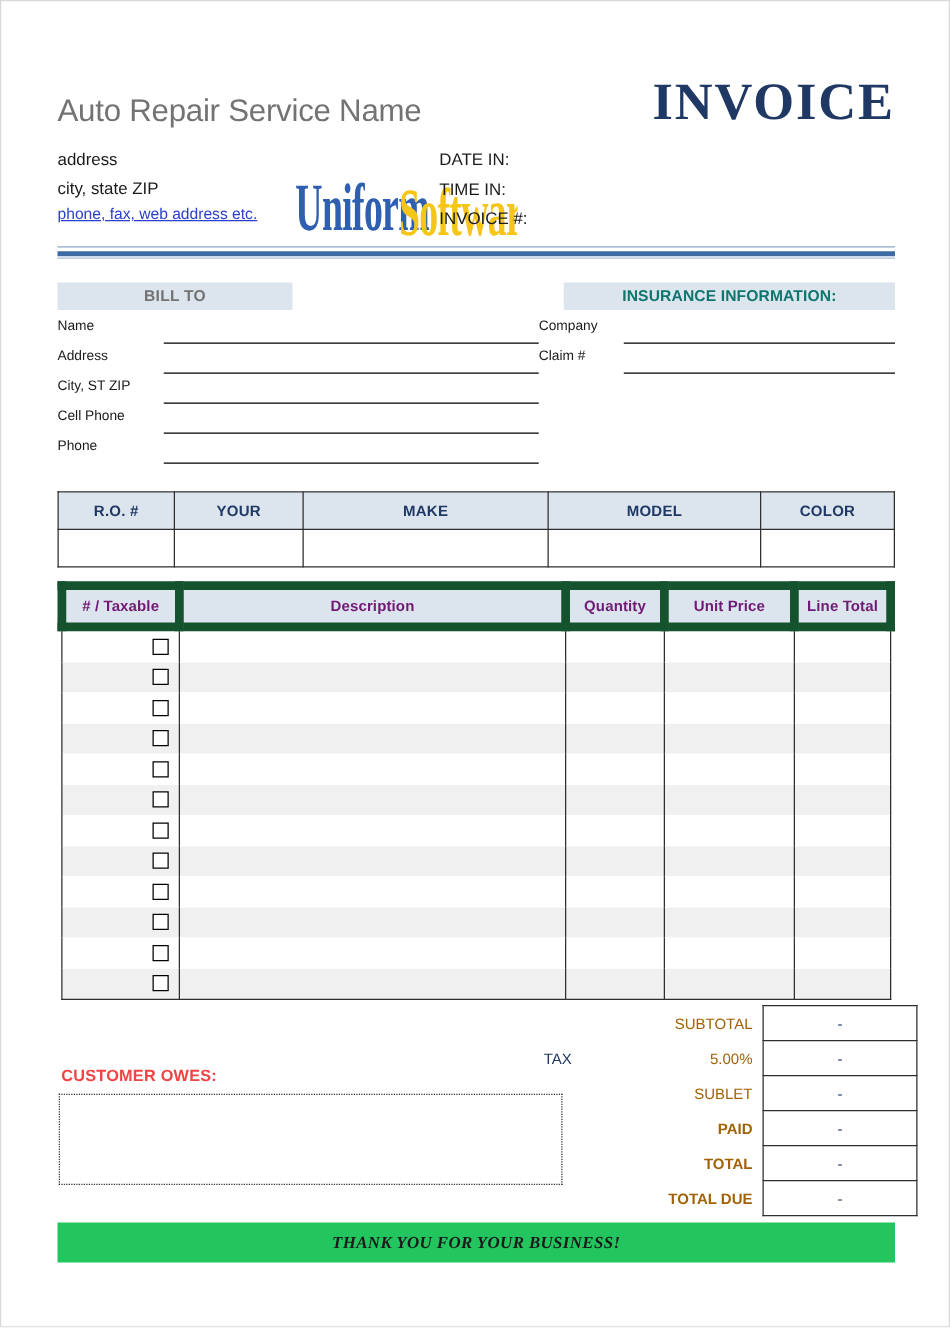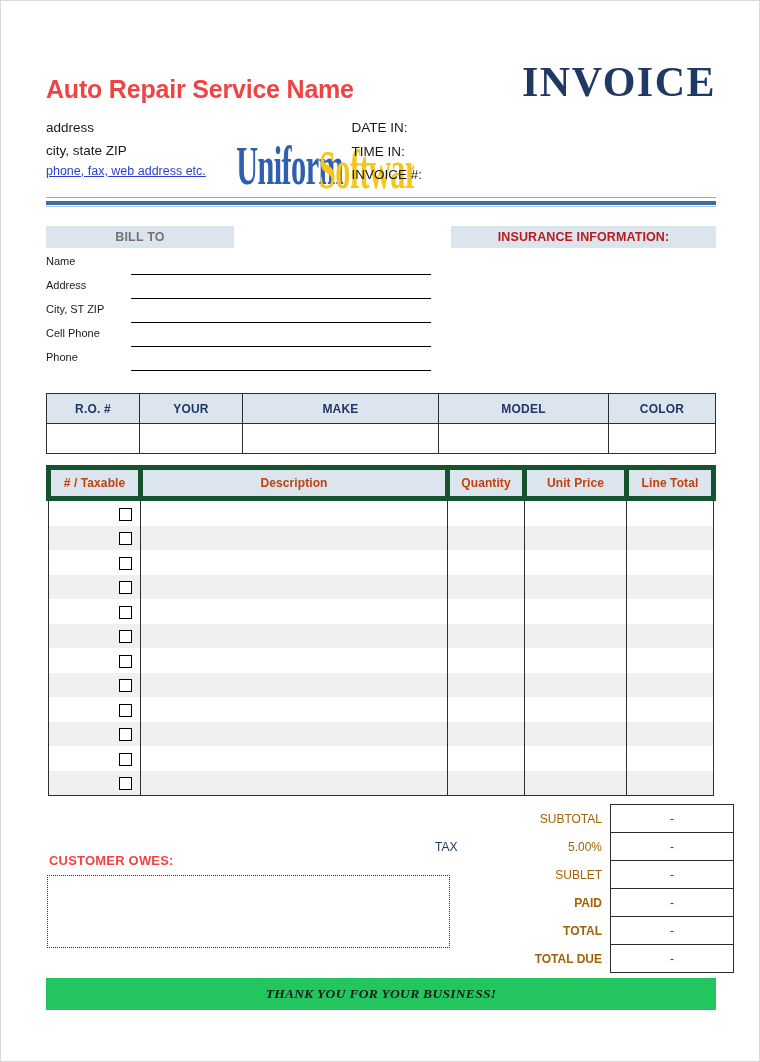--- a/index.html
+++ b/index.html
@@ -27,22 +27,22 @@
     left: 45px;
     top: 58px;
     width: 670px;
     height: 135px;
   }
   .company-name {
     position: absolute;
     left: 0;
     top: 16px;
     font-size: 25px;
-    font-weight: bold;
-    color: #ef4444;
+    font-weight: normal;
+    color: #737373;
     letter-spacing: -0.2px;
     white-space: nowrap;
   }
   .company-address {
     position: absolute;
     left: 0;
     top: 57px;
     font-size: 13.5px;
     color: #1a1a1a;
     line-height: 23px;
@@ -137,21 +137,21 @@
     position: absolute;
     left: 450px;
     top: 225px;
     width: 265px;
     height: 22px;
     background: #dce4ee;
     line-height: 22px;
     text-align: center;
     font-size: 12.5px;
     font-weight: bold;
-    color: #b91c1c;
+    color: #0f766e;
     letter-spacing: 0.1px;
   }
 
   .billto-fields {
     position: absolute;
     left: 45px;
     top: 252px;
     width: 385px;
   }
   .field-row {
@@ -214,25 +214,25 @@
   .items-table {
     position: absolute;
     left: 45px;
     top: 464px;
     width: 670px;
     border-collapse: collapse;
     table-layout: fixed;
   }
   .items-table th {
     background: #dce4ee;
-    border: 5px solid #14532d;
+    border: 7px solid #14532d;
     height: 24px;
     font-size: 12px;
     font-weight: bold;
-    color: #c2410c;
+    color: #701a75;
     text-align: center;
     letter-spacing: 0.1px;
   }
   .items-table td {
     border-left: 1px solid #2e2e2e;
     border-right: 1px solid #2e2e2e;
     height: 24.5px;
     padding: 0;
   }
   .items-table tr.odd td { background: #ffffff; }
@@ -385,20 +385,30 @@
     <div class="field-row">
       <span class="f-label">Cell Phone</span>
       <span class="f-line"></span>
     </div>
     <div class="field-row">
       <span class="f-label">Phone</span>
       <span class="f-line"></span>
     </div>
   </div>
 
+  <div class="insurance-fields">
+    <div class="field-row">
+      <span class="f-label">Company</span>
+      <span class="f-line"></span>
+    </div>
+    <div class="field-row">
+      <span class="f-label">Claim #</span>
+      <span class="f-line"></span>
+    </div>
+  </div>
 
   <table class="vehicle-table">
     <thead>
       <tr>
         <th style="width:90px">R.O. #</th>
         <th style="width:100px">YOUR</th>
         <th style="width:193px">MAKE</th>
         <th style="width:167px">MODEL</th>
         <th>COLOR</th>
       </tr>

